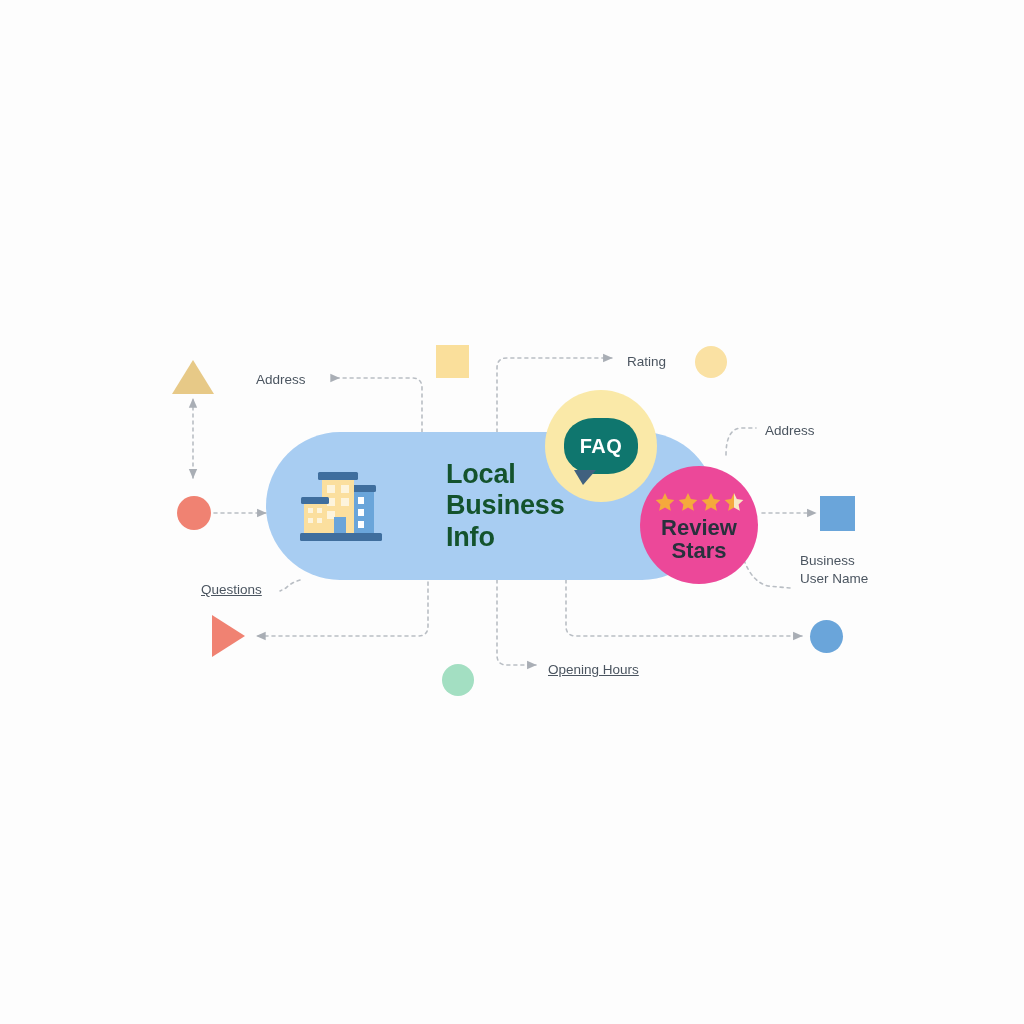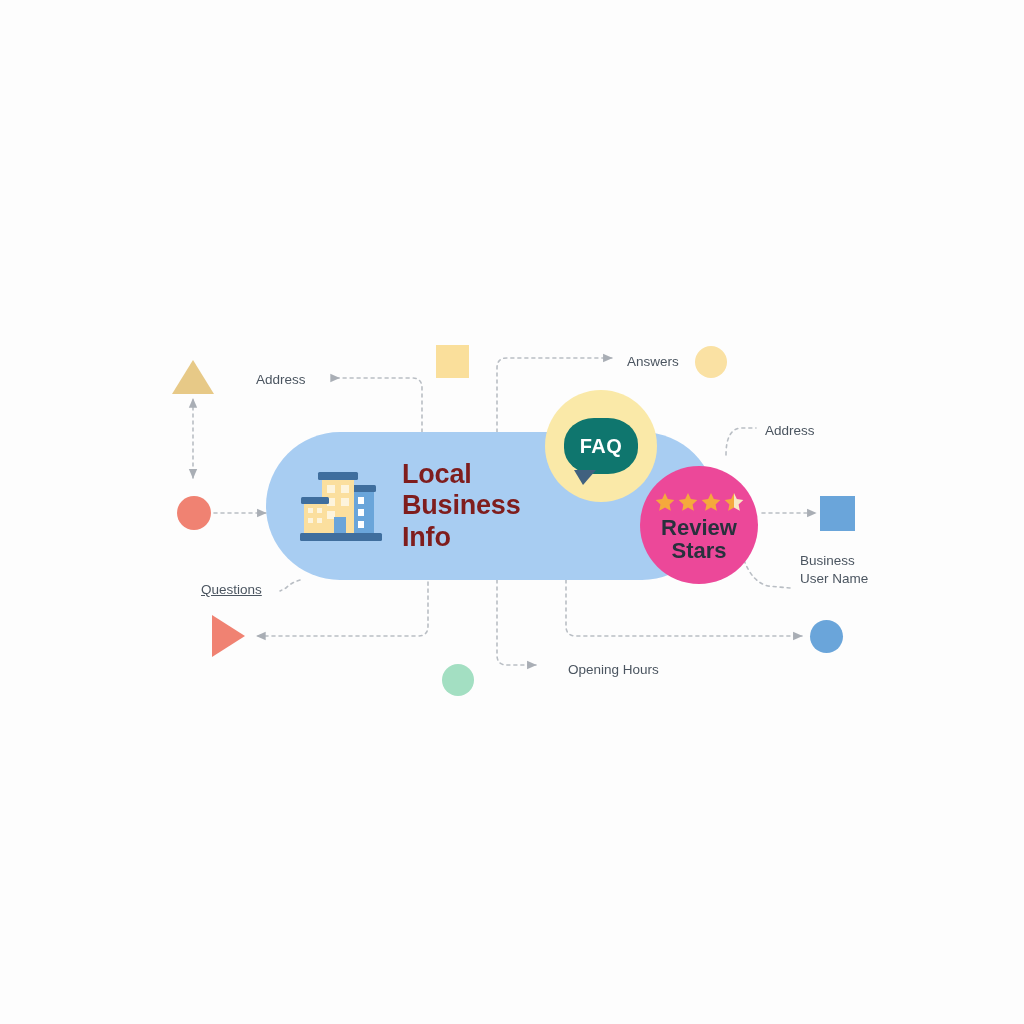--- a/index.html
+++ b/index.html
@@ -44,23 +44,24 @@
     display: flex;
     align-items: center;
     gap: 18px;
     padding-left: 34px;
     box-sizing: border-box;
   }
   .card-title {
     font-size: 27px;
     line-height: 1.16;
     font-weight: 600;
-    color: #7f1d1d;
+    color: #14532d;
     letter-spacing: -0.2px;
     white-space: pre-line;
+    margin-left: 44px;
   }
 
   
   .faq-badge {
     position: absolute;
     left: 545px;
     top: 390px;
     width: 112px;
     height: 112px;
     border-radius: 50%;
@@ -274,24 +275,24 @@
         </defs>
         <path d="M12 1.2l3.1 6.6 7.1.9-5.2 4.9 1.4 7-6.4-3.5-6.4 3.5 1.4-7L1.8 8.7l7.1-.9z" fill="url(#halfstar)"></path>
       </svg>
     </div>
     <div class="review-label">Review
 Stars</div>
   </div>
 
   <div class="lbl" style="left:256px; top:371px;">Address</div>
 
-  <div class="lbl" style="left:627px; top:353px;">Answers</div>
+  <div class="lbl" style="left:627px; top:353px;">Rating</div>
 
   <div class="lbl" style="left:765px; top:422px;">Address</div>
 
   <div class="lbl" style="left:201px; top:581px;text-decoration:underline;">Questions</div>
 
-  <div class="lbl" style="left:568px; top:661px;">Opening Hours</div>
+  <div class="lbl" style="left:548px; top:661px;text-decoration:underline;">Opening Hours</div>
 
   <div class="lbl" style="left:800px; top:552px;">Business
 User Name</div>
 
 </div>
 
 </body></html>

